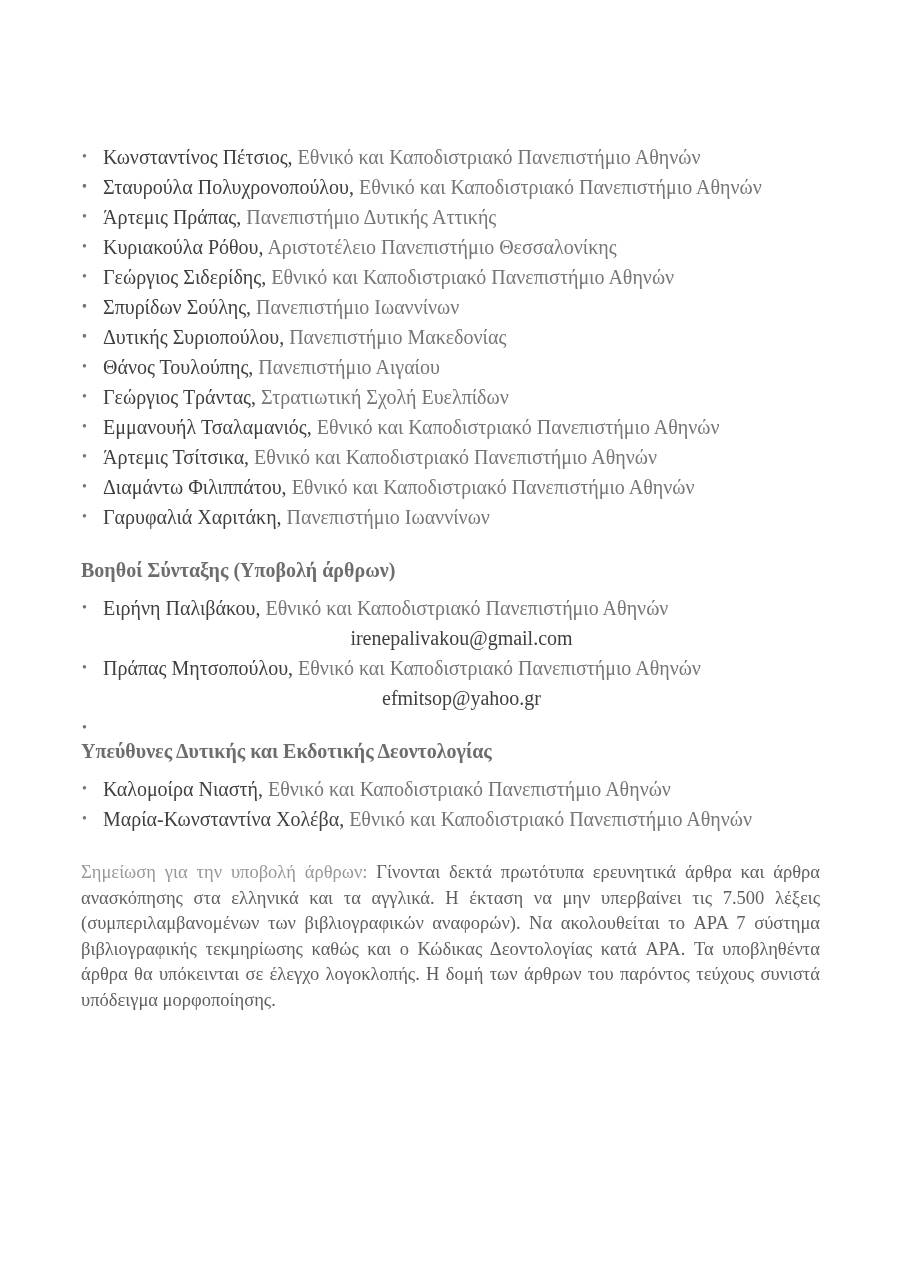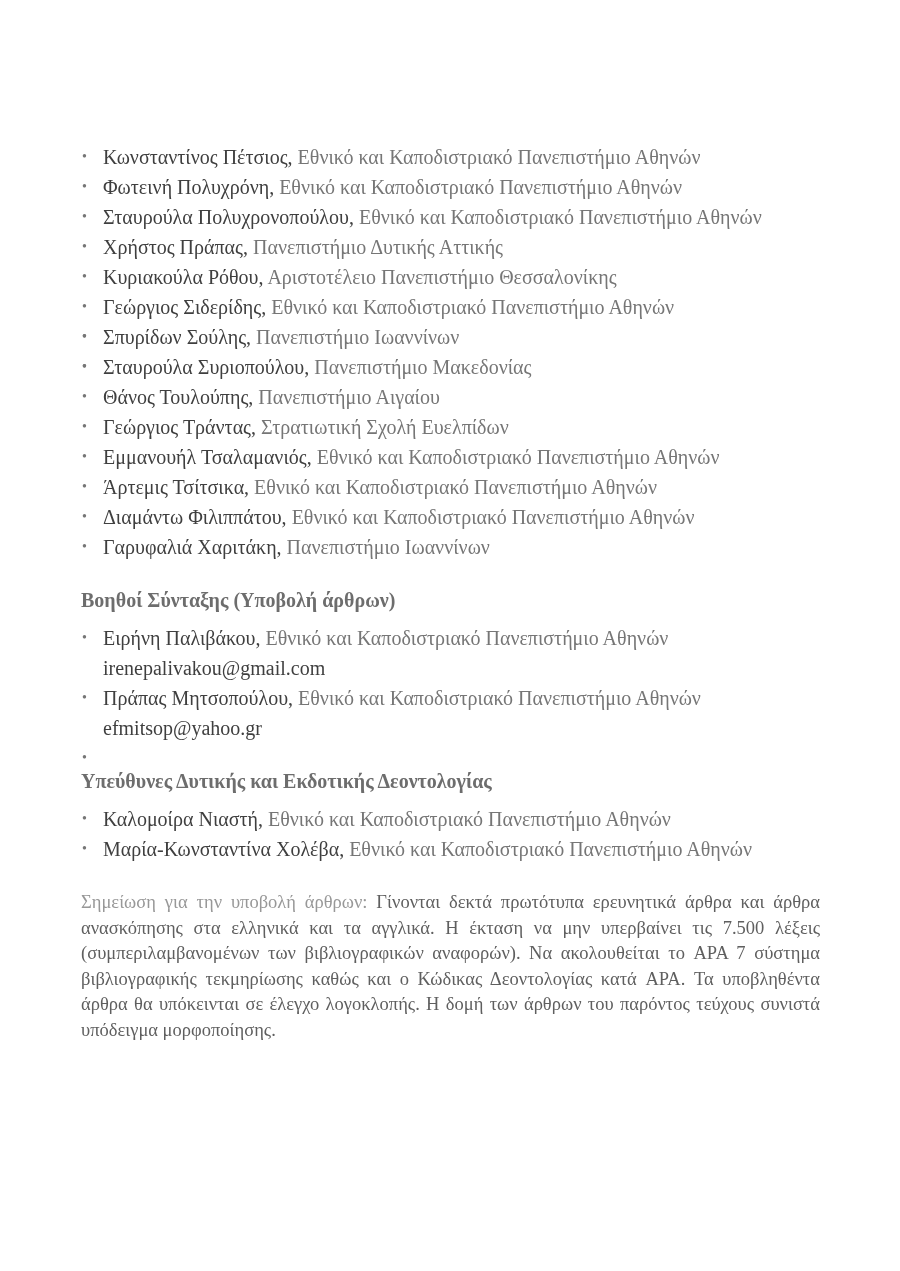--- a/index.html
+++ b/index.html
@@ -39,20 +39,21 @@
     top: 0;
     font-size: 14px;
     line-height: 30px;
     color: #767676;
   }
   .member-name { color: #3f3f3f; }
   .member-affiliation { color: #767676; }
   .member-email {
     display: block;
     color: #3f3f3f;
+    text-align: center;
   }
   .section-heading {
     margin: 23px 0 8px 0;
     font-size: 20px;
     line-height: 30px;
     font-weight: bold;
     color: #6d6d6d;
   }
   .note {
     margin: 26px 0 12px 0;
@@ -67,37 +68,37 @@
 </style>
 </head>
 <body>
 
 <div class="page">
   <div class="content">
 
     <ul class="member-list">
   <li class="member-item"><span class="bullet">•</span><span class="member-line"><span class="member-name">Κωνσταντίνος Πέτσιος,</span> <span class="member-affiliation">Εθνικό και Καποδιστριακό Πανεπιστήμιο Αθηνών</span></span></li>
 
-  <li class="member-item"><span class="bullet">•</span><span class="member-line"><span class="member-name">Φωτεινή Πολυχρόνη,</span> <span class="member-affiliation">Εθνικό και Καποδιστριακό Πανεπιστήμιο Αθηνών</span></span></li>
+  <li class="member-item"><span class="bullet">•</span></li>
 
   <li class="member-item"><span class="bullet">•</span><span class="member-line"><span class="member-name">Σταυρούλα Πολυχρονοπούλου,</span> <span class="member-affiliation">Εθνικό και Καποδιστριακό Πανεπιστήμιο Αθηνών</span></span></li>
 
-  <li class="member-item"><span class="bullet">•</span><span class="member-line"><span class="member-name">Χρήστος Πράπας,</span> <span class="member-affiliation">Πανεπιστήμιο Δυτικής Αττικής</span></span></li>
+  <li class="member-item"><span class="bullet">•</span><span class="member-line"><span class="member-name">Άρτεμις Πράπας,</span> <span class="member-affiliation">Πανεπιστήμιο Δυτικής Αττικής</span></span></li>
 
   <li class="member-item"><span class="bullet">•</span><span class="member-line"><span class="member-name">Κυριακούλα Ρόθου,</span> <span class="member-affiliation">Αριστοτέλειο Πανεπιστήμιο Θεσσαλονίκης</span></span></li>
 
   <li class="member-item"><span class="bullet">•</span><span class="member-line"><span class="member-name">Γεώργιος Σιδερίδης,</span> <span class="member-affiliation">Εθνικό και Καποδιστριακό Πανεπιστήμιο Αθηνών</span></span></li>
 
   <li class="member-item"><span class="bullet">•</span></li>
 
   <li class="member-item"><span class="bullet">•</span><span class="member-line"><span class="member-name">Σπυρίδων Σούλης,</span> <span class="member-affiliation">Πανεπιστήμιο Ιωαννίνων</span></span></li>
 
   <li class="member-item"><span class="bullet">•</span></li>
 
-  <li class="member-item"><span class="bullet">•</span><span class="member-line"><span class="member-name">Σταυρούλα Συριοπούλου,</span> <span class="member-affiliation">Πανεπιστήμιο Μακεδονίας</span></span></li>
+  <li class="member-item"><span class="bullet">•</span><span class="member-line"><span class="member-name">Δυτικής Συριοπούλου,</span> <span class="member-affiliation">Πανεπιστήμιο Μακεδονίας</span></span></li>
 
   <li class="member-item"><span class="bullet">•</span><span class="member-line"><span class="member-name">Θάνος Τουλούπης,</span> <span class="member-affiliation">Πανεπιστήμιο Αιγαίου</span></span></li>
 
   <li class="member-item"><span class="bullet">•</span><span class="member-line"><span class="member-name">Γεώργιος Τράντας,</span> <span class="member-affiliation">Στρατιωτική Σχολή Ευελπίδων</span></span></li>
 
   <li class="member-item"><span class="bullet">•</span><span class="member-line"><span class="member-name">Εμμανουήλ Τσαλαμανιός,</span> <span class="member-affiliation">Εθνικό και Καποδιστριακό Πανεπιστήμιο Αθηνών</span></span></li>
 
   <li class="member-item"><span class="bullet">•</span><span class="member-line"><span class="member-name">Άρτεμις Τσίτσικα,</span> <span class="member-affiliation">Εθνικό και Καποδιστριακό Πανεπιστήμιο Αθηνών</span></span></li>
 
   <li class="member-item"><span class="bullet">•</span><span class="member-line"><span class="member-name">Διαμάντω Φιλιππάτου,</span> <span class="member-affiliation">Εθνικό και Καποδιστριακό Πανεπιστήμιο Αθηνών</span></span></li>

